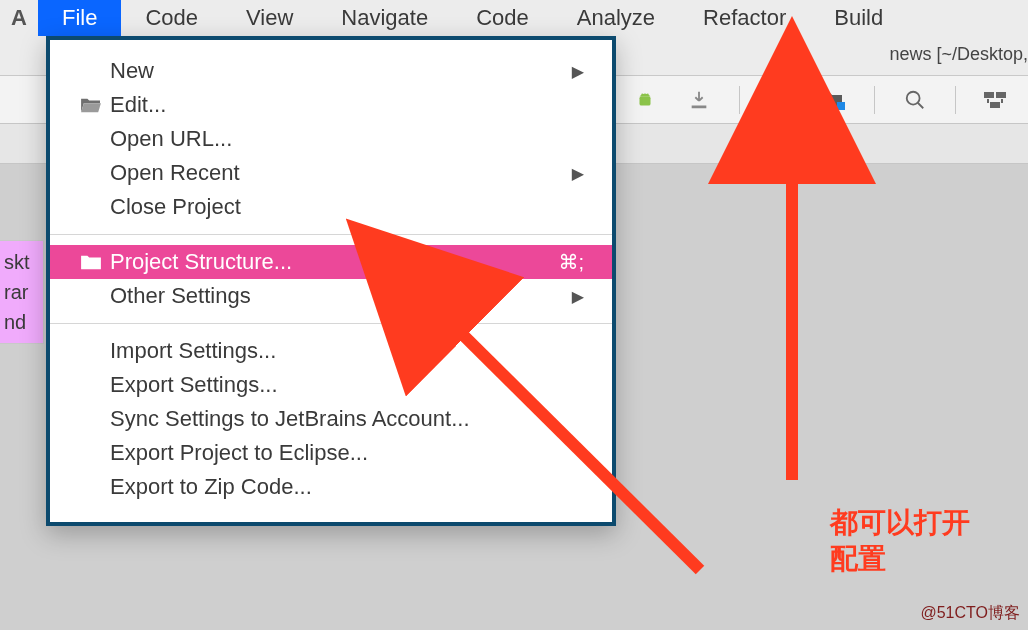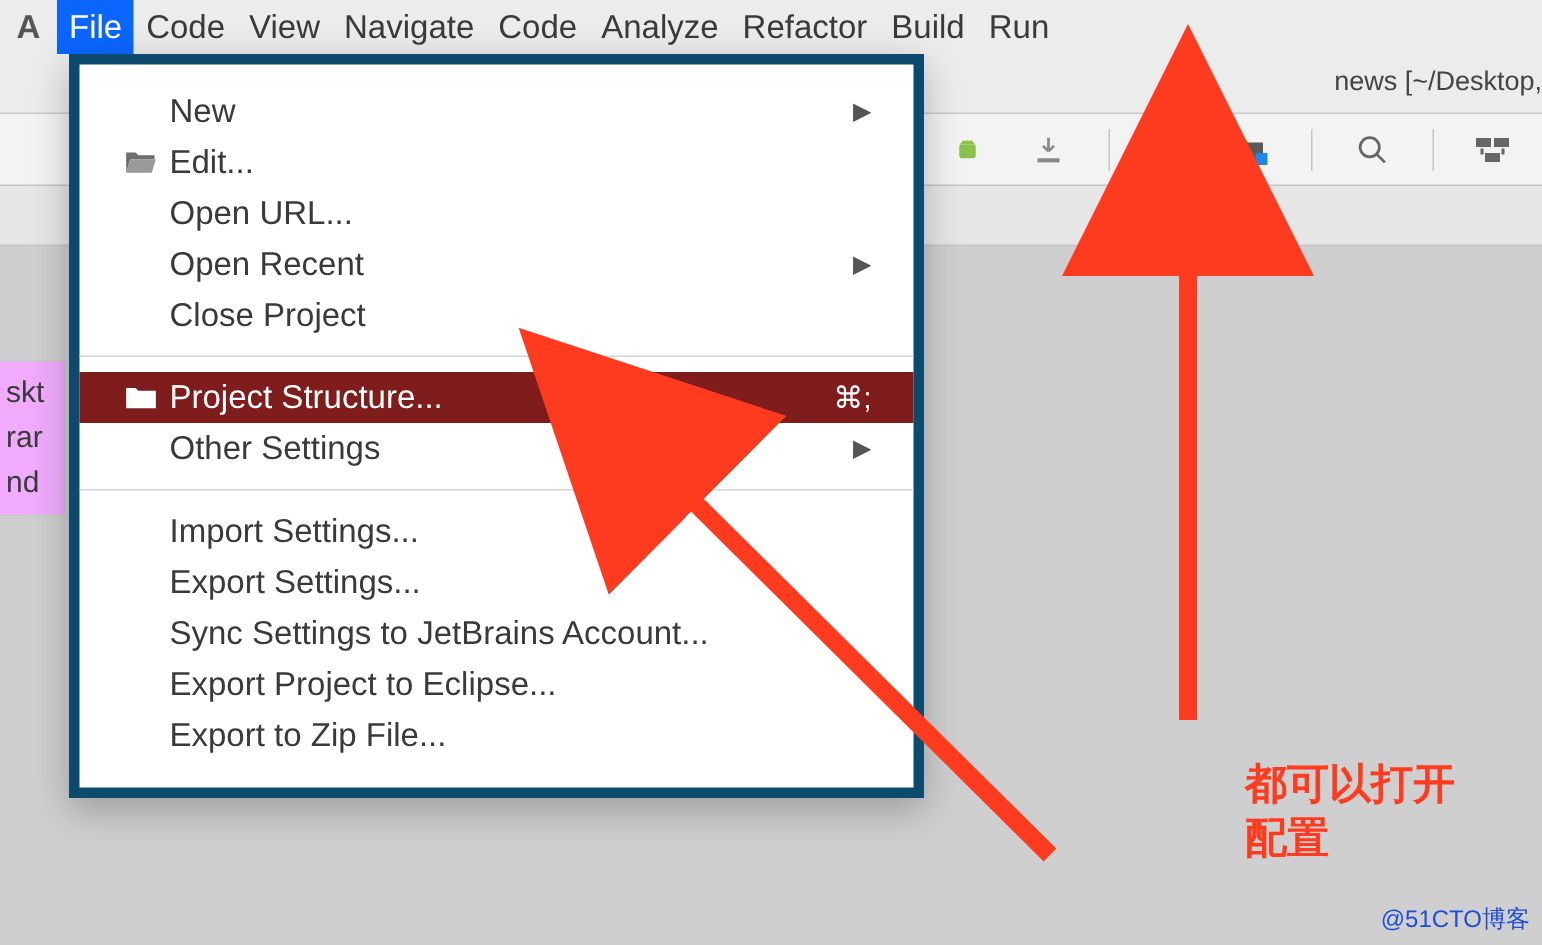--- a/index.html
+++ b/index.html
@@ -2,54 +2,54 @@
 <html><head>
 <meta charset="utf-8">
 <style>
   * { box-sizing: border-box; margin: 0; padding: 0; }
   html, body { width: 1028px; height: 630px; overflow: hidden; font-family: -apple-system, "Helvetica Neue", Arial, sans-serif; }
   body { background: #cfcfcf; position: relative; }
 
   
   .menubar { position: absolute; left: 0; top: 0; right: 0; height: 36px; background: #ececec; display: flex; align-items: stretch; font-size: 22px; }
   .menubar .logo { width: 38px; display:flex; align-items:center; justify-content:center; font-weight:700; color:#555; }
-  .menubar .menu-item { padding: 0 8px; display:flex; align-items:center; color:#3a3a3a; cursor:default; }
+  .menubar .menu-item { padding: 0 24px; display:flex; align-items:center; color:#3a3a3a; cursor:default; }
   .menubar .menu-item.active { background:#0a66ff; color:#fff; }
 
   
   .titlebar { position:absolute; left:0; top:36px; right:0; height:40px; background:#ececec; border-bottom:1px solid #c9c9c9; }
   .titlebar .title-text { position:absolute; right:0; top:8px; font-size:18px; color:#444; }
 
   
   .toolbar { position:absolute; left:0; top:76px; right:0; height:48px; background:#f3f3f3; border-bottom:1px solid #c6c6c6; display:flex; align-items:center; justify-content:flex-end; padding-right:18px; gap:26px; }
   .tool-sep { width:1px; height:28px; background:#c6c6c6; }
   .tool-icon { width:28px; height:28px; display:flex; align-items:center; justify-content:center; color:#777; }
 
   
   .left-strip { position:absolute; left:0; top:240px; width:44px; background:#f0abfc; border:1px solid #c9c9c9; border-left:none; padding:6px 4px; font-size:20px; color:#3a3a3a; line-height:30px; }
 
   
-  .dropdown { position:absolute; left:46px; top:36px; width:570px; background:#fff; border:7px solid #0c4a6e; box-shadow:0 8px 24px rgba(0,0,0,.25); padding-top:14px; padding-bottom:18px; }
+  .dropdown { position:absolute; left:46px; top:36px; width:570px; background:#fff; border:4px solid #0c4a6e; box-shadow:0 8px 24px rgba(0,0,0,.25); padding-top:14px; padding-bottom:18px; }
   .dropdown .row { height:34px; display:flex; align-items:center; padding:0 28px 0 30px; font-size:22px; color:#3a3a3a; position:relative; }
   .dropdown .row .icon-slot { width:30px; display:inline-flex; align-items:center; color:#6f6f6f; }
   .dropdown .row .label { flex:1; }
   .dropdown .row .shortcut { color:#3a3a3a; font-size:20px; }
   .dropdown .row .submenu-arrow { color:#555; font-size:16px; }
-  .dropdown .row.highlight { background:#7f1d1d; color:#fff; }
+  .dropdown .row.highlight { background:#ec4899; color:#fff; }
   .dropdown .row.highlight .icon-slot, .dropdown .row.highlight .shortcut { color:#fff; }
   .dropdown .sep { height:1px; background:#d6d6d6; margin:10px 0; }
 
   
   .editor-tabbar { position:absolute; left:0; top:124px; right:0; height:40px; background:#e6e6e6; border-bottom:1px solid #c6c6c6; }
   .editor-area { position:absolute; left:0; top:164px; right:0; bottom:0; background:#cfcfcf; }
 
   
   .anno-text { position:absolute; font-size:28px; color:#ff3b1f; line-height:36px; }
 
-  .watermark { position:absolute; right:8px; bottom:6px; color:#1d4ed8; font-size:16px; }
+  .watermark { position:absolute; right:8px; bottom:6px; color:#7f1d1d; font-size:16px; }
 
   svg { display:block; }
 </style>
 </head>
 <body>
 
 <div class="titlebar">
   <span class="title-text">news [~/Desktop,</span>
 </div>
 <div class="editor-tabbar"></div>
@@ -105,21 +105,20 @@
   <div class="logo">A</div>
   <div id="menubar-items" style="display: contents;"></div>
 <div class="menu-item active">File</div>
     <div class="menu-item">Code</div>
     <div class="menu-item">View</div>
     <div class="menu-item">Navigate</div>
     <div class="menu-item">Code</div>
     <div class="menu-item">Analyze</div>
     <div class="menu-item">Refactor</div>
     <div class="menu-item">Build</div>
-    <div class="menu-item">Run</div>
   </div>
 
 <div class="left-strip">
   <div>skt</div>
   <div>rar</div>
   <div>nd</div>
 </div>
 
 <div class="dropdown" id="dropdown">
     <div class="row">
@@ -176,21 +175,21 @@
     <div class="row">
       <span class="icon-slot"></span>
       <span class="label">Sync Settings to JetBrains Account...</span>
     </div>
     <div class="row">
       <span class="icon-slot"></span>
       <span class="label">Export Project to Eclipse...</span>
     </div>
     <div class="row">
       <span class="icon-slot"></span>
-      <span class="label">Export to Zip File...</span>
+      <span class="label">Export to Zip Code...</span>
     </div>
   </div>
 
 <svg width="1028" height="630" style="position:absolute;left:0;top:0;pointer-events:none">
   <defs>
     <marker id="ah" markerWidth="14" markerHeight="14" refX="2" refY="7" orient="auto">
       <path d="M0,0 L14,7 L0,14 z" fill="#ff3b1f"></path>
     </marker>
   </defs>
 

